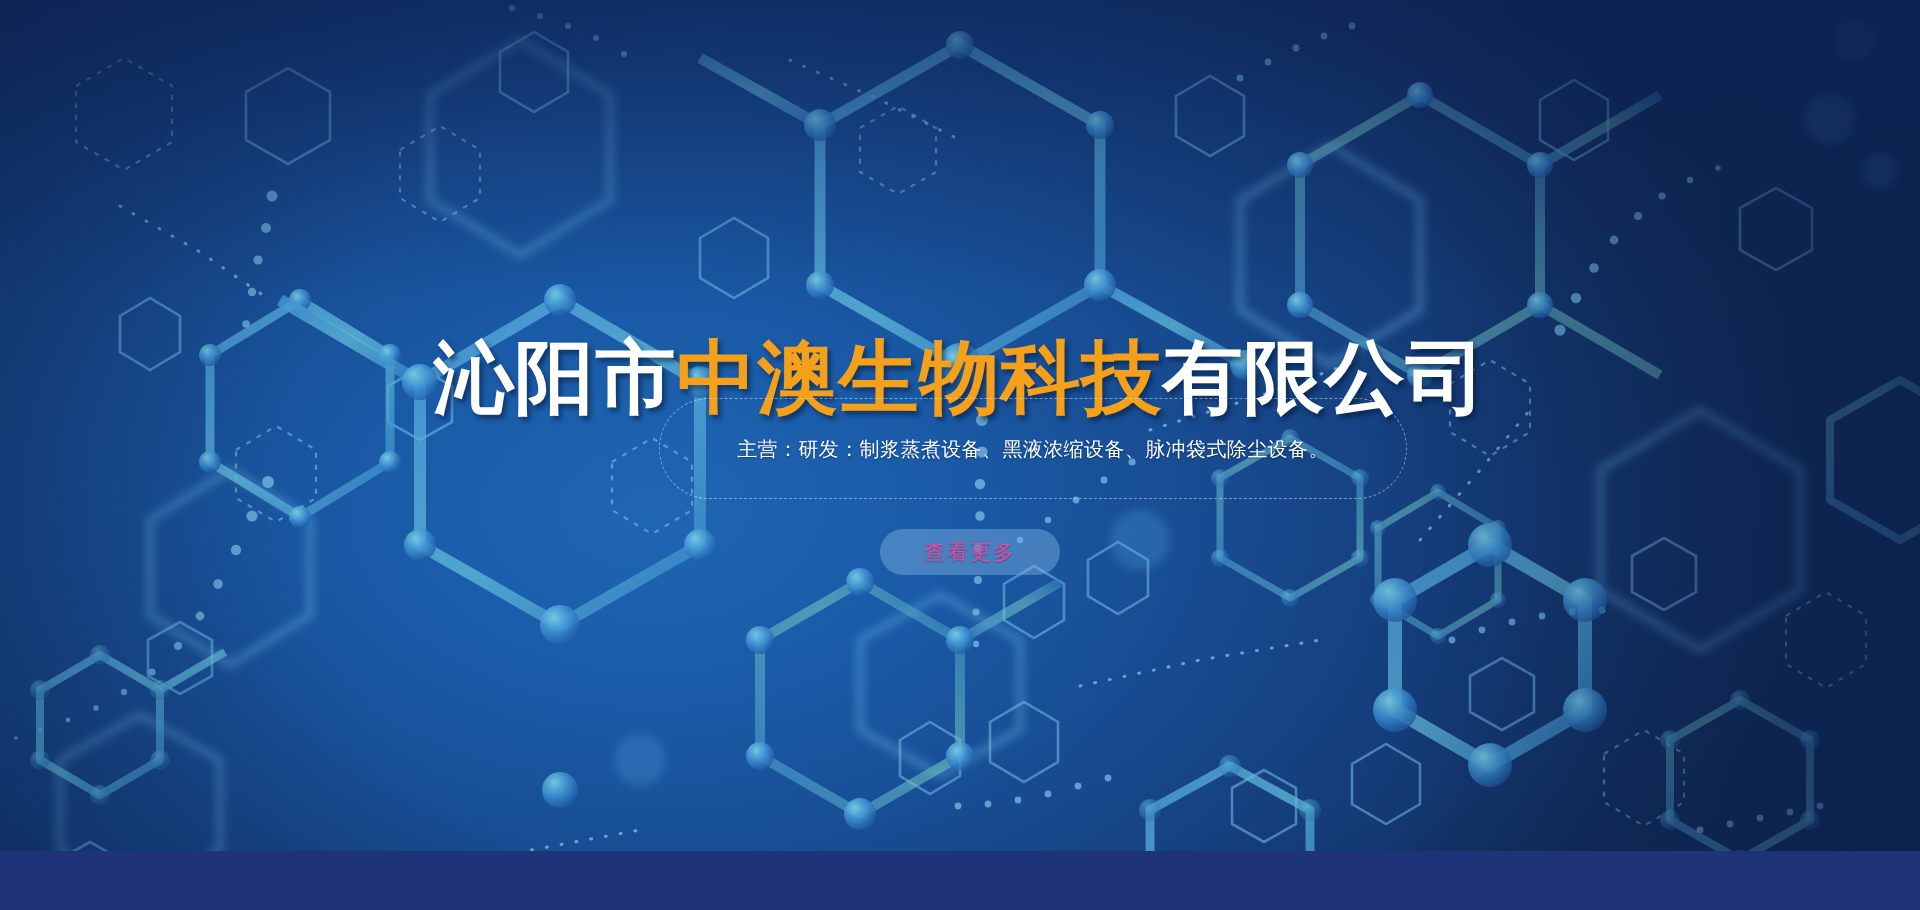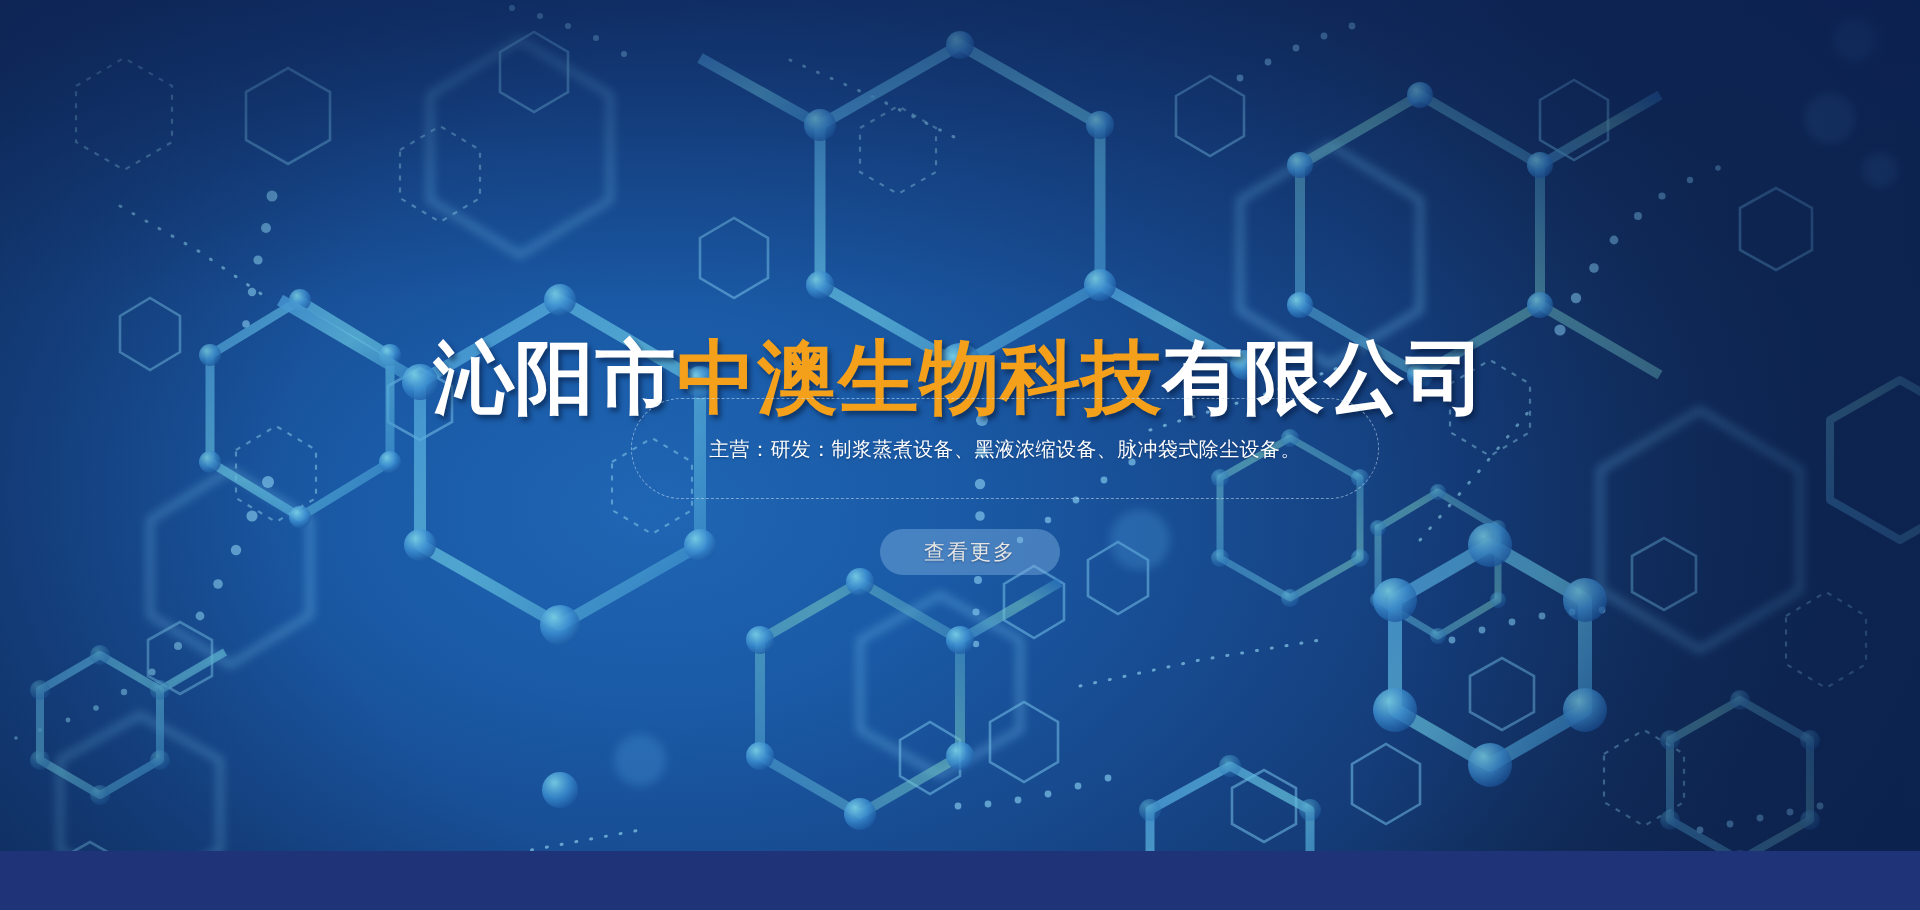--- a/index.html
+++ b/index.html
@@ -78,21 +78,21 @@
     letter-spacing: 1px;
     white-space: nowrap;
     color: #ffffff;
     text-shadow: 3px 4px 5px rgba(4,22,54,0.55);
   }
   .hero-title .accent { color: #f5a01b; }
 
   .tagline-box {
     position: absolute;
     top: 359px;
-    left: 631px;
+    left: 659px;
     width: 748px;
     height: 101px;
     box-sizing: border-box;
     border: 1px dashed rgba(200,222,245,0.55);
     border-radius: 52px;
     display: flex;
     flex-direction: column;
     align-items: center;
     justify-content: center;
   }
@@ -107,21 +107,21 @@
 
   .cta-button {
     position: absolute;
     top: 490px;
     left: 880px;
     width: 180px;
     height: 46px;
     border: none;
     border-radius: 23px;
     background: rgba(127,178,226,0.45);
-    color: #e5e5e5;
+    color: #ec4899;
     font-size: 21px;
     letter-spacing: 2px;
     font-family: inherit;
     cursor: pointer;
     text-shadow: 0 1px 2px rgba(6,26,60,0.4);
   }
 </style>
 </head>
 <body>
 

